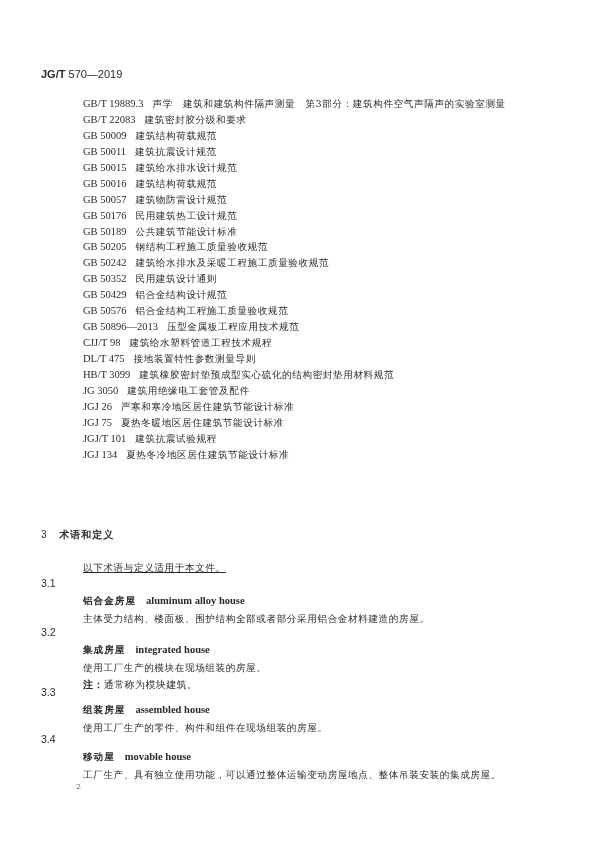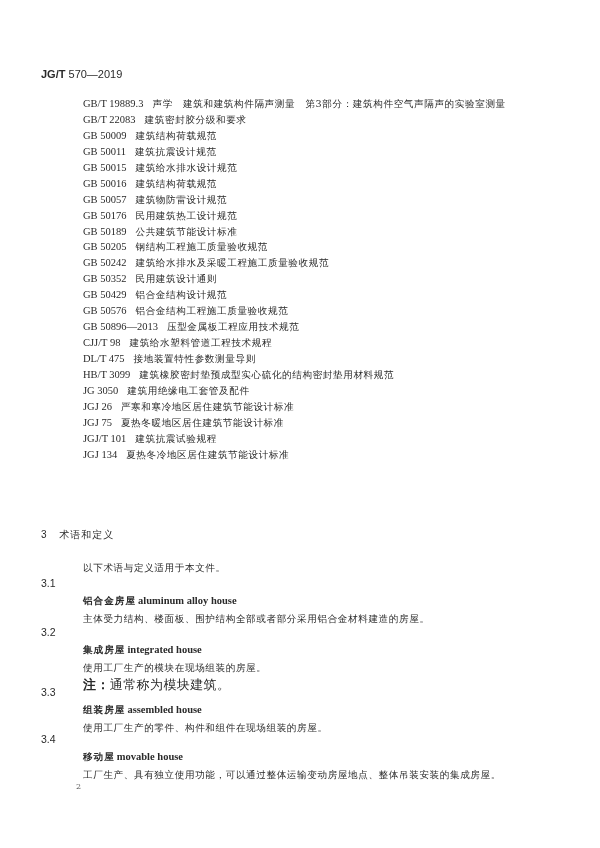--- a/index.html
+++ b/index.html
@@ -8,29 +8,29 @@
   .page-header { position: absolute; left: 41px; top: 68px; font-size: 11px;
                  font-family: "Liberation Sans", "DejaVu Sans", sans-serif; font-weight: bold; letter-spacing: 0; }
   .page-header .num { font-weight: normal; }
   .refs { position: absolute; left: 83px; top: 96px; margin: 0; padding: 0; list-style: none; }
   .refs li { height: 15.95px; line-height: 15.95px; font-size: 9.6px; white-space: nowrap; }
   .refs .code { font-family: "Liberation Serif", "DejaVu Serif", serif; font-size: 10.5px; margin-right: 9px; }
   .refs .title { font-size: 9.6px; letter-spacing: 0.6px; }
   .section-heading { position: absolute; left: 41px; top: 528px; font-size: 10px;
                      font-family: "Liberation Sans", "DejaVu Sans", sans-serif; }
   .section-heading .sec-num { margin-right: 10px; }
-  .section-heading .sec-title { font-weight: normal; letter-spacing: 1px; text-align: center; }
-  .intro { position: absolute; left: 83px; top: 562px; font-size: 9.6px; letter-spacing: 0.6px; }
+  .section-heading .sec-title { font-weight: bold; letter-spacing: 1px; text-align: center; }
+  .intro { position: absolute; left: 83px; top: 562px; font-size: 9.6px; letter-spacing: 0.6px; text-decoration: underline; }
   .term-block { position: absolute; left: 41px; width: 540px; }
   .term-num { font-family: "Liberation Sans", "DejaVu Sans", sans-serif; font-size: 10.5px; height: 18px; line-height: 18px; }
   .term-head { margin-left: 42px; height: 18px; line-height: 18px; font-size: 9.6px; font-weight: bold; }
-  .term-head .zh { letter-spacing: 1px; margin-right: 2px; }
+  .term-head .zh { letter-spacing: 1px; margin-right: 10px; }
   .term-head .en { font-family: "Liberation Serif", serif; font-size: 10.5px; }
   .term-def { margin-left: 42px; height: 18px; line-height: 18px; font-size: 9.6px; letter-spacing: 0.6px; white-space: nowrap; }
-  .term-note { margin-left: 42px; height: 16px; line-height: 16px; font-size: 13px; letter-spacing: 0.4px; }
+  .term-note { margin-left: 42px; height: 16px; line-height: 16px; font-size: 10px; letter-spacing: 0.4px; }
   .term-note .note-label { font-weight: bold; }
   .page-number { position: absolute; left: 76px; top: 782px; font-size: 8px; color: #555; }
 </style>
 </head>
 <body>
 
 <div class="page-header">
   <span>JG/T</span>
   <span class="num">570—2019</span>
 </div>

